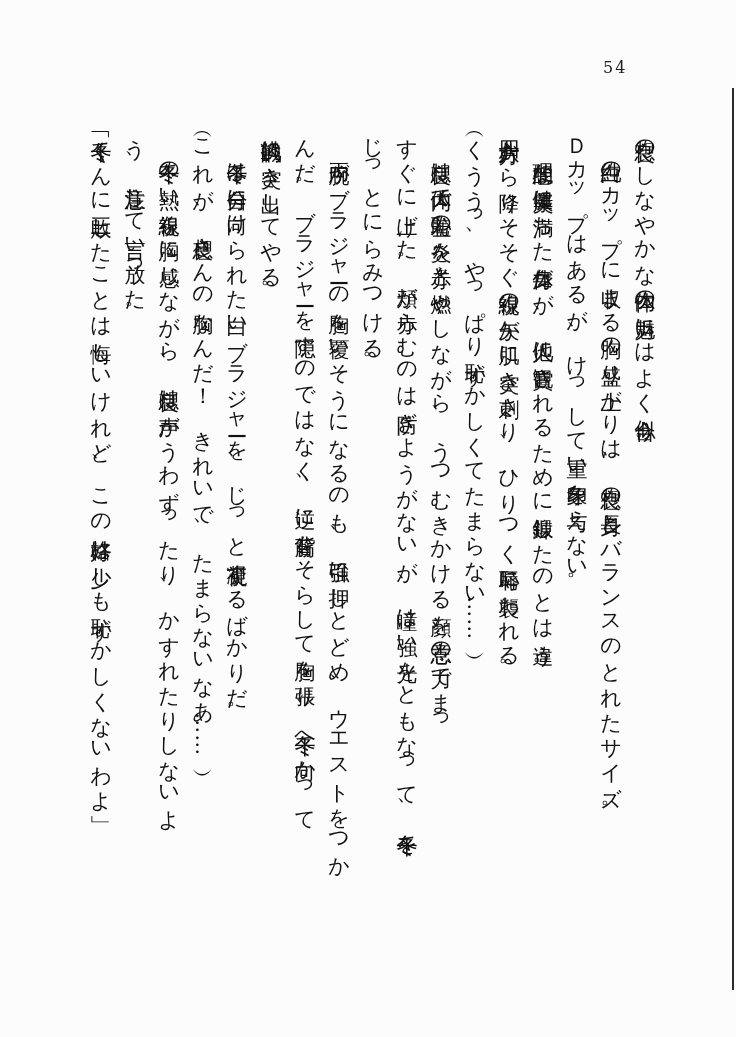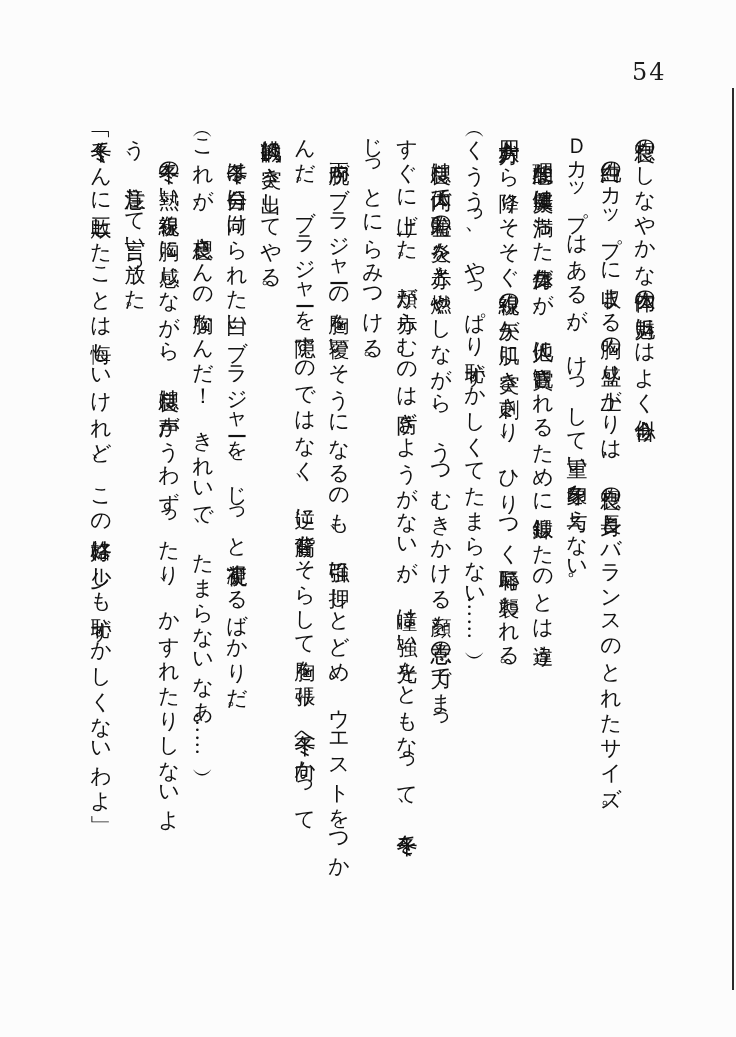--- a/index.html
+++ b/index.html
@@ -15,22 +15,22 @@
     font-family: "DejaVu Serif", "Liberation Serif", serif;
   }
   .page {
     position: absolute;
     inset: 0;
     background: #fcfcfc;
   }
   .page-number {
     position: absolute;
     top: 58px;
-    left: 632px;
-    font-size: 24px;
+    left: 603px;
+    font-size: 16px;
     color: #1c1c1c;
     letter-spacing: 2px;
   }
   .edge-line {
     position: absolute;
     left: 732px;
     top: 88px;
     width: 2px;
     height: 902px;
     background: #2b2b2b;

